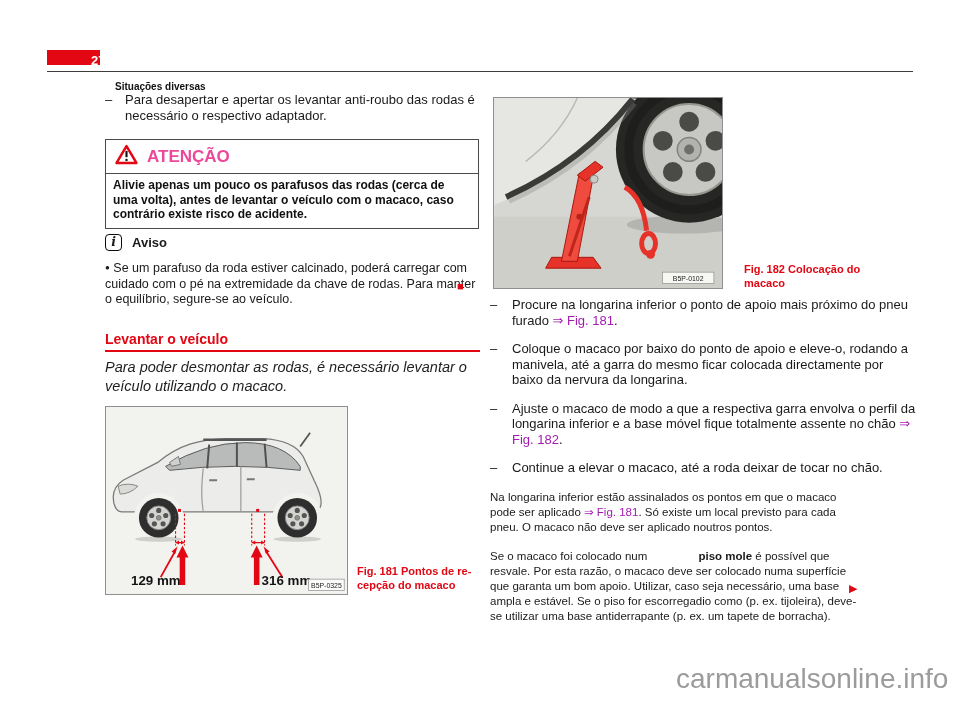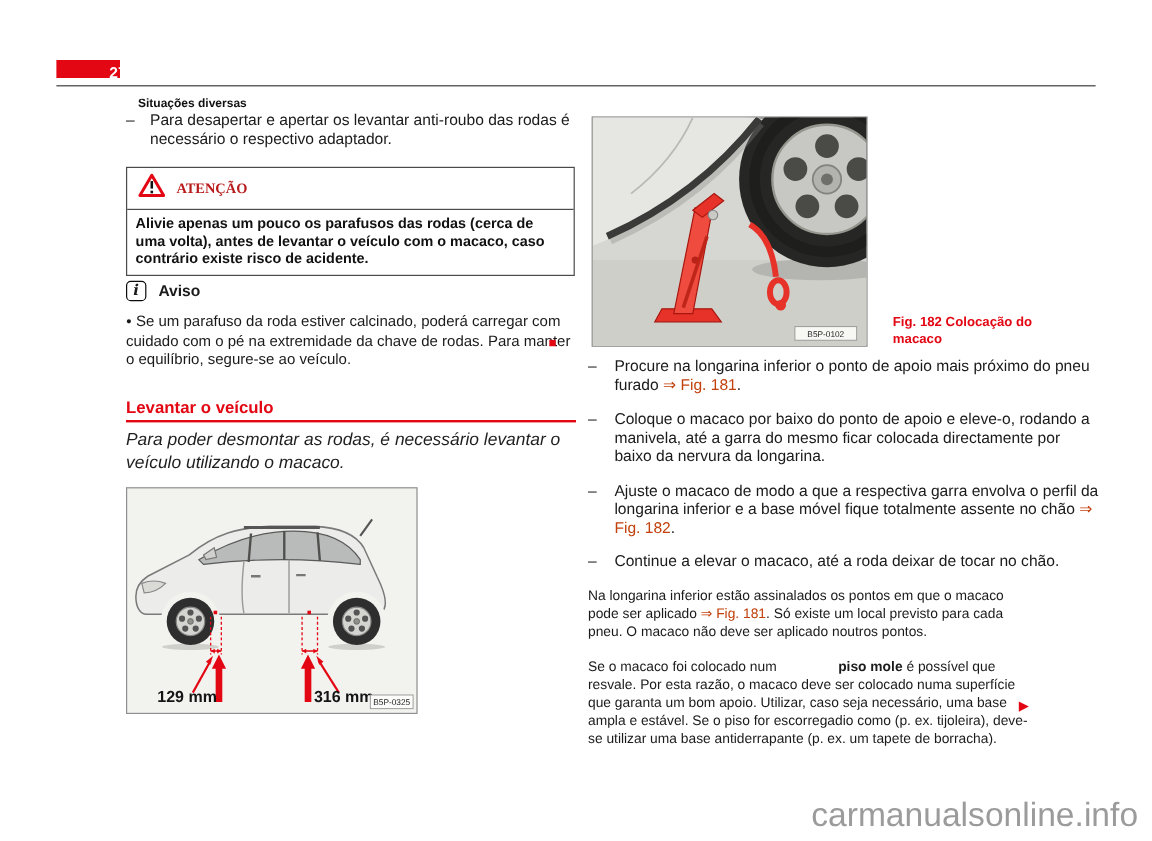--- a/index.html
+++ b/index.html
@@ -12,21 +12,21 @@
   .chapter  { position:absolute; left:115px; top:53px; font-weight:bold; font-size:10px; color:#111;margin-top:28px; }
   .rule     { position:absolute; left:47px; top:71px; width:866px; height:1px; background:#3d3d3d; }
 
   
   .intro { position:absolute; left:105px; top:92px; width:376px; display:flex; font-size:13px; line-height:15.5px; }
   .dash  { width:20px; flex:none; }
   .step .dash { width:22px; }
 
   .warn-box { position:absolute; left:105px; top:139px; width:374px; border:1px solid #4a4a4a; background:#fff; }
   .warn-head { display:flex; align-items:center; gap:9px; padding:4px 9px; border-bottom:1px solid #4a4a4a; }
-  .warn-title { font-weight:bold; font-size:12px; color:#b91c1c;font-family:Liberation Serif, serif; }
+  .warn-title { font-weight:bold; font-size:17px; color:#ec4899; }
   .warn-body { padding:4px 7px 6px 7px; font-weight:bold; font-size:12px; line-height:14.5px; color:#111; }
 
   .notice-head { position:absolute; left:105px; top:234px; display:flex; align-items:center; gap:10px; }
   .info-icon { width:17px; height:17px; border:1.8px solid #0b0b0b; border-radius:4px; text-align:center;
                font-family:"DejaVu Serif",serif; font-style:italic; font-weight:bold; font-size:12.5px; line-height:14px; }
   .notice-title { font-weight:bold; font-size:13px; }
   .notice-body { position:absolute; left:105px; top:260px; width:376px; font-size:12.5px; line-height:15.5px; }
   .bullet-dot { font-size:8px; vertical-align:2px; }
   .end-square { position:absolute; left:457px; top:280px; color:#e30613; font-size:11px; }
 
@@ -41,21 +41,21 @@
   .figure svg { display:block; width:100%; height:100%; }
 
   .fig-cap { position:absolute; color:#e30613; font-weight:bold; font-size:11px; line-height:14px; }
   .cap181 { left:357px; top:564px; width:125px; }
   .cap182 { left:744px; top:262px; width:175px; }
 
   
   .right-col { position:absolute; left:490px; top:297px; width:426px; }
   .step { display:flex; font-size:13px; line-height:15.5px; margin-bottom:13px; }
   .para { width:374px; font-size:11.5px; line-height:15px; margin-top:14px; }
-  .ref { color:#c2410c; cursor:pointer; }
+  .ref { color:#a21caf; cursor:pointer; }
   .bold { font-weight:bold;margin-left:48px; }
   .cont-marker { position:absolute; left:849px; top:582px; color:#e30613; font-size:11px; }
 
   .watermark { position:absolute; left:676px; top:663px; font-size:28px; color:#9b9b9b; }
 </style>
 </head>
 <body>
 
 <div class="page">
 
@@ -146,20 +146,24 @@
         <path d="M 72 141 L 66 146 L 69.6 148.6 Z" stroke="none"></path>
         <path d="M 178 172 L 161 145" fill="none" stroke-width="1.8"></path>
         <path d="M 159 141 L 165 146 L 161.4 148.6 Z" stroke="none"></path>
       </g>
       <text x="25" y="180" font-size="13.5" font-weight="bold" fill="#141414">129 mm</text>
       <text x="157" y="180" font-size="13.5" font-weight="bold" fill="#141414">316 mm</text>
       <rect x="204.5" y="174" width="36" height="11.5" fill="#fcfcfa" stroke="#999" stroke-width="0.8"></rect>
       <text x="222.5" y="182.5" text-anchor="middle" font-size="7" fill="#222">B5P-0325</text>
     </svg>
   </div>
+  <div class="fig-cap cap181">
+    <div>Fig. 181  Pontos de re-</div>
+    <div>cepção do macaco</div>
+  </div>
 
   <div class="figure fig182">
     <svg viewBox="0 0 230 192">
       <rect width="230" height="192" fill="#d6d6d2"></rect>
       <rect y="120" width="230" height="72" fill="#cfcfca"></rect>
       <path d="M 125 0 H 230 V 40 C 195 6 160 0 125 0 Z" fill="#3c3a38"></path>
       <ellipse cx="192" cy="128" rx="58" ry="9" fill="#9f9f9a" opacity="0.55"></ellipse>
       <g>
         <circle cx="197" cy="52" r="74" fill="#262624"></circle>
         <circle cx="197" cy="52" r="61" fill="none" stroke="#111" stroke-width="9" opacity="0.35"></circle>

